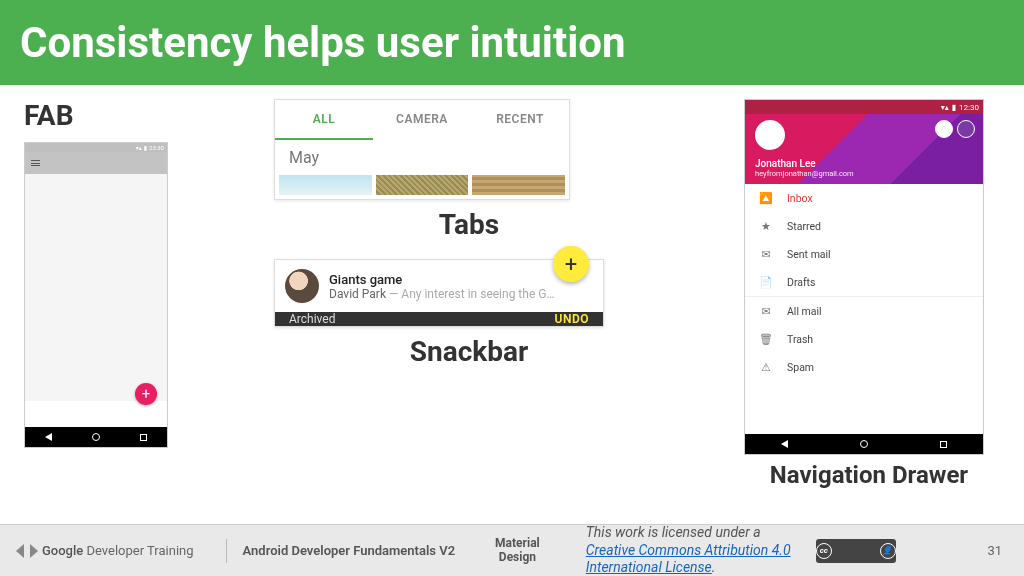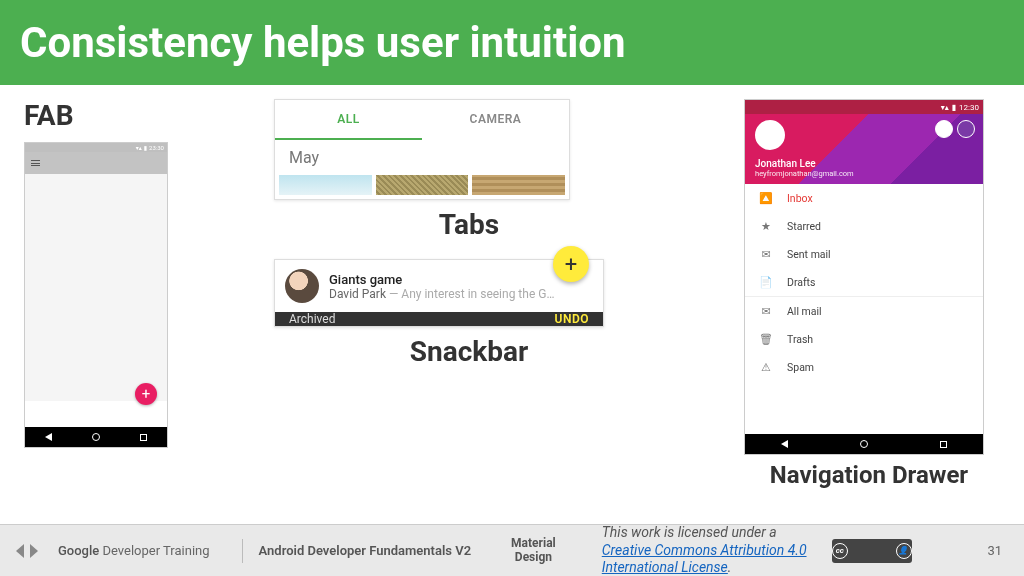--- a/index.html
+++ b/index.html
@@ -59,21 +59,21 @@
   .nav-name { font-size: 10px; font-weight: 500; margin-top: 4px; }
   .nav-email { font-size: 7.5px; opacity: .9; }
   .nav-list { background: #fff; flex: 1; }
   .nav-item { display: flex; align-items: center; gap: 14px; padding: 7px 14px; font-size: 10.5px; color: #444; }
   .nav-item.sel { color: #e53935; }
   .nav-icon { width: 14px; height: 14px; display: flex; align-items: center; justify-content: center; color: #777; font-size: 11px; }
   .nav-item.sel .nav-icon { color: #e53935; }
   .nav-divider { height: 1px; background: #eee; }
   
   .footer { position: absolute; bottom: 0; left: 0; right: 0; height: 52px; background: #e9e9e9; border-top: 1px solid #ccc; display: flex; align-items: center; padding: 0 16px; font-size: 12px; color: #444; }
-  .ft-logo { display: flex; align-items: center; gap: 20px; margin-right: 16px; }
+  .ft-logo { display: flex; align-items: center; gap: 4px; margin-right: 16px; }
   .ft-diamond { width: 22px; height: 22px; position: relative; }
   .ft-diamond::before, .ft-diamond::after { content: ""; position: absolute; top: 4px; width: 0; height: 0; border-top: 7px solid transparent; border-bottom: 7px solid transparent; }
   .ft-diamond::before { left: 0; border-right: 8px solid #888; }
   .ft-diamond::after { right: 0; border-left: 8px solid #888; }
   .ft-logotext { font-size: 13px; color: #666; }
   .ft-logotext b { font-weight: 500; color: #555; }
   .ft-sep { width: 1px; height: 24px; background: #bbb; margin: 0 16px; }
   .ft-course { font-size: 13px; font-weight: 600; color: #555; }
   .ft-topic { font-size: 12px; font-weight: 700; color: #555; margin-left: 40px; line-height: 1.1; text-align: center; }
   .ft-license { font-size: 14px; font-style: italic; color: #555; margin-left: 46px; width: 220px; line-height: 1.25; }
@@ -116,20 +116,21 @@
         <div class="nav-sq"></div>
       </div>
     </div>
   </div>
 
   <div class="col col-mid">
     <div class="tabs-card">
       <div class="tabs-row">
         <div class="tab active">ALL</div>
         <div class="tab">CAMERA</div>
+        <div class="tab">RECENT</div>
       </div>
       <div class="tabs-sub">May</div>
       <div class="tabs-strip">
         <div class="strip strip1"></div>
         <div class="strip strip2"></div>
         <div class="strip strip3"></div>
       </div>
     </div>
     <div class="sec-label sec-label-center">Tabs</div>
 

